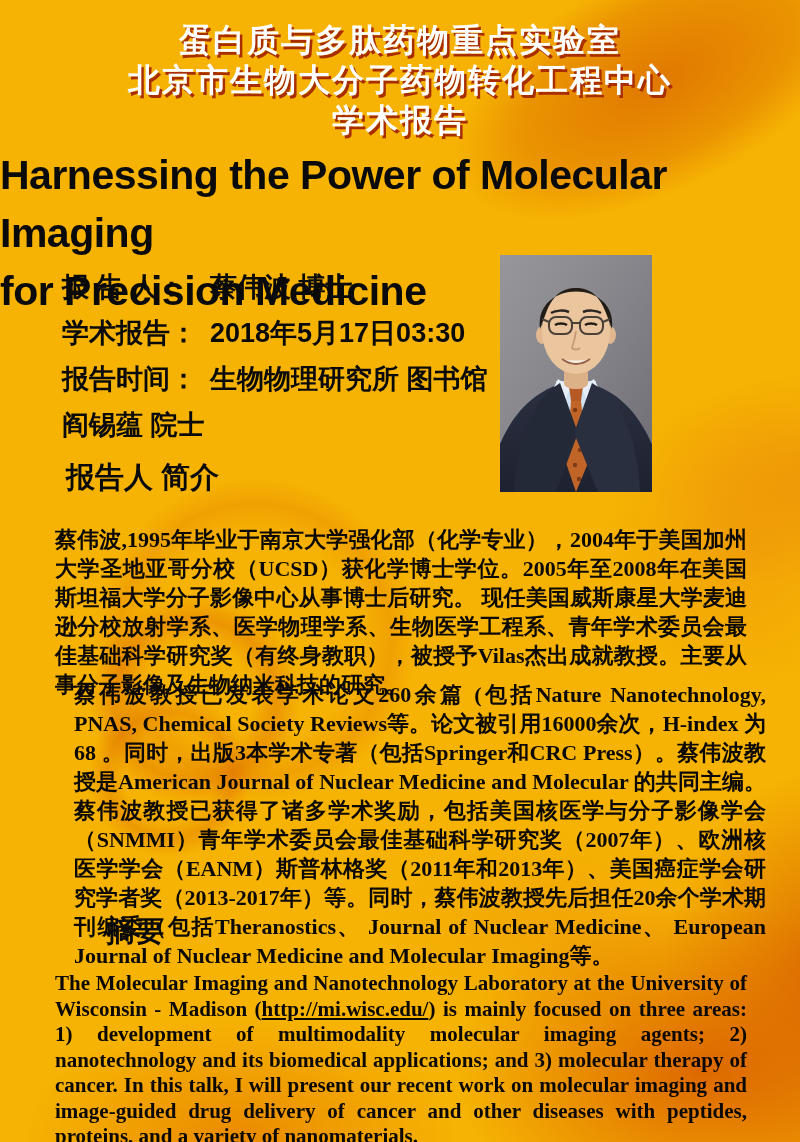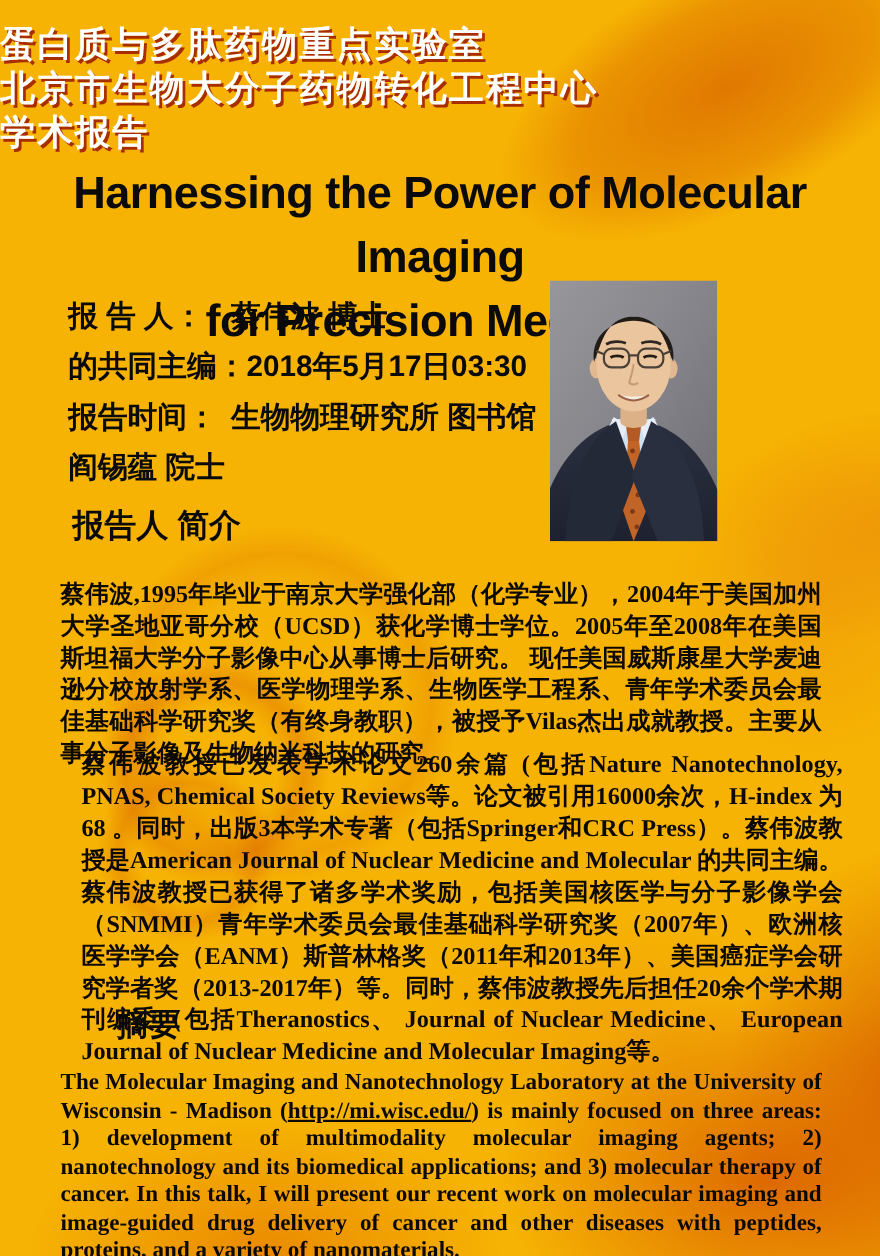--- a/index.html
+++ b/index.html
@@ -27,28 +27,28 @@
     pointer-events:none;
   }
   .bg-swoosh2{
     position:absolute; top:330px; right:-130px;
     width:380px; height:420px;
     background:radial-gradient(ellipse 50% 50% at center, rgba(235,140,12,0.45) 0%, rgba(235,140,12,0) 70%);
     pointer-events:none;
   }
   .header{
     position:absolute; top:20px; left:0; width:800px;
-    color:#FFFFFF; font-weight:bold;
+    text-align:center; color:#FFFFFF; font-weight:bold;
     font-size:32px; line-height:40px; letter-spacing:2px;
     text-shadow:2.5px 2.5px 0 #A82E00;
     font-family:"Liberation Sans", sans-serif;
   }
   .title{
     position:absolute; top:146px; left:0; width:800px;
-    text-align:center; color:#0a0a0a; font-weight:bold;
+    color:#0a0a0a; font-weight:bold;
     font-size:41px; line-height:58px; letter-spacing:-0.5px;
     font-family:"Liberation Sans", sans-serif;
   }
   .info{
     position:absolute; top:272px; left:62px; width:430px;
     color:#0a0a0a; font-weight:bold; font-size:27px;
     font-family:"Liberation Sans", sans-serif;
   }
   .info-row{display:flex; margin-bottom:16px; line-height:30px;}
   .info-label{min-width:148px; white-space:nowrap;}
@@ -96,21 +96,21 @@
     <div>Harnessing the Power of Molecular Imaging</div>
     <div>for Precision Medicine</div>
   </div>
 
   <div class="info">
     <div class="info-row">
       <span class="info-label">报 告 人：</span>
       <span class="info-value">蔡伟波 博士</span>
     </div>
     <div class="info-row">
-      <span class="info-label">的共同主编：</span>
+      <span class="info-label">学术报告：</span>
       <span class="info-value">2018年5月17日03:30</span>
     </div>
     <div class="info-row">
       <span class="info-label">报告时间：</span>
       <span class="info-value">生物物理研究所 图书馆</span>
     </div>
     <div class="info-row">
       <span class="info-value">阎锡蕴 院士</span>
     </div>
   </div>

